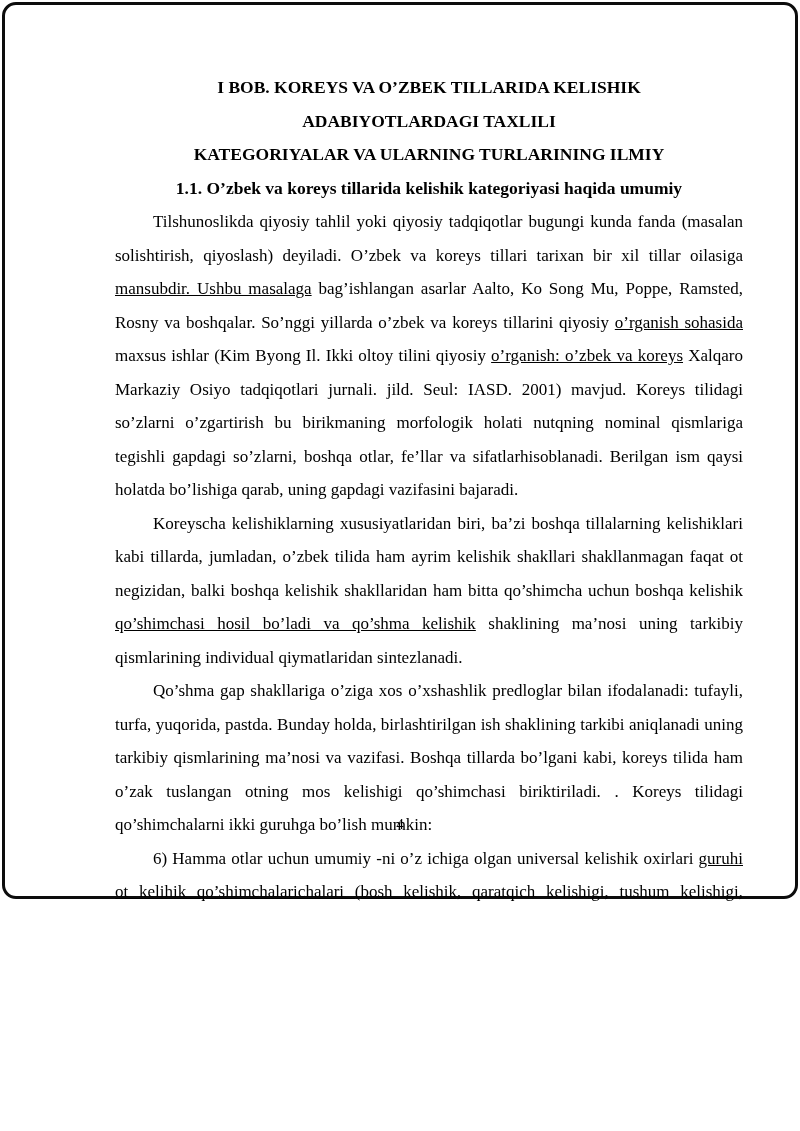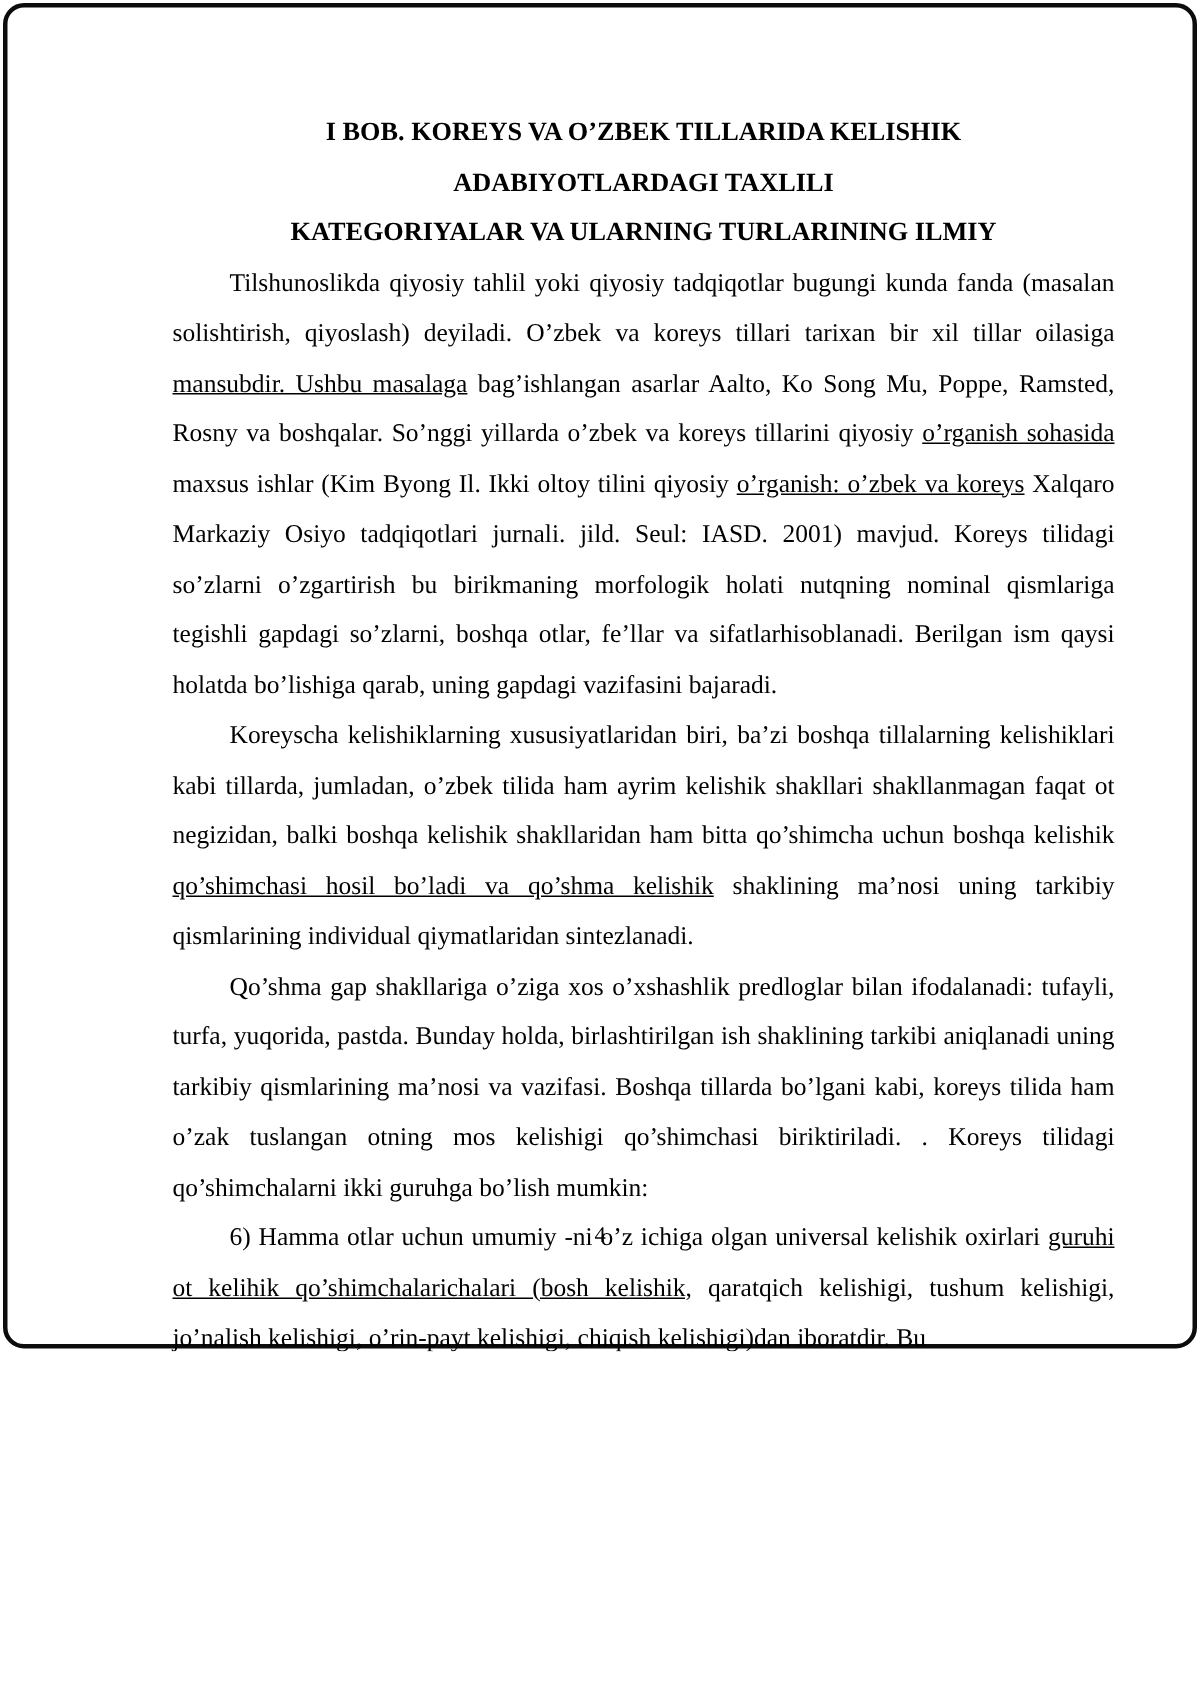--- a/index.html
+++ b/index.html
@@ -66,20 +66,21 @@
 
   <div class="content">
 
     <div class="heading">
       <div>I BOB. KOREYS VA O’ZBEK TILLARIDA KELISHIK</div>
       <div>ADABIYOTLARDAGI TAXLILI</div>
       <div>KATEGORIYALAR VA ULARNING TURLARINING ILMIY</div>
     </div>
 
     <div class="heading">
+      <div>1.1. O’zbek va koreys tillarida kelishik kategoriyasi haqida umumiy</div>
     </div>
 
     <div class="body-text">
       <p class="para"><span>Tilshunoslikda qiyosiy tahlil yoki qiyosiy tadqiqotlar bugungi kunda fanda (masalan solishtirish, qiyoslash) deyiladi. O’zbek va koreys tillari tarixan bir xil tillar oilasiga </span><span class="u">mansubdir. Ushbu masalaga</span><span> bag’ishlangan asarlar Aalto, Ko Song Mu, Poppe, Ramsted, Rosny va boshqalar. So’nggi yillarda o’zbek va koreys tillarini qiyosiy </span><span class="u">o’rganish sohasida</span><span> maxsus ishlar (Kim Byong Il. Ikki oltoy tilini qiyosiy </span><span class="u">o’rganish: o’zbek va koreys</span><span> Xalqaro Markaziy Osiyo tadqiqotlari jurnali. jild. Seul: IASD. 2001) mavjud. Koreys tilidagi so’zlarni o’zgartirish bu birikmaning morfologik holati nutqning nominal qismlariga tegishli gapdagi so’zlarni, boshqa otlar, fe’llar va sifatlarhisoblanadi. Berilgan ism qaysi holatda bo’lishiga qarab, uning gapdagi vazifasini bajaradi.</span></p>
       <p class="para"><span>Koreyscha kelishiklarning xususiyatlaridan biri, ba’zi boshqa tillalarning kelishiklari kabi tillarda, jumladan, o’zbek tilida ham ayrim kelishik shakllari shakllanmagan faqat ot negizidan, balki boshqa kelishik shakllaridan ham bitta qo’shimcha uchun boshqa kelishik </span><span class="u">qo’shimchasi hosil bo’ladi va qo’shma kelishik</span><span> shaklining ma’nosi uning tarkibiy qismlarining individual qiymatlaridan sintezlanadi.</span></p>
       <p class="para"><span>Qo’shma gap shakllariga o’ziga xos o’xshashlik predloglar bilan ifodalanadi: tufayli, turfa, yuqorida, pastda. Bunday holda, birlashtirilgan ish shaklining tarkibi aniqlanadi uning tarkibiy qismlarining ma’nosi va vazifasi. Boshqa tillarda bo’lgani kabi, koreys tilida ham o’zak tuslangan otning mos kelishigi qo’shimchasi biriktiriladi. . Koreys tilidagi qo’shimchalarni ikki guruhga bo’lish mumkin:</span></p>
       <p class="para"><span>6) Hamma otlar uchun umumiy -ni o’z ichiga olgan universal kelishik oxirlari </span><span class="u">guruhi ot kelihik qo’shimchalarichalari (bosh kelishik,</span><span> qaratqich kelishigi, tushum kelishigi, jo’nalish kelishigi, o’rin-payt kelishigi, chiqish kelishigi)dan iboratdir. Bu</span></p>
     </div>
 
   </div>

